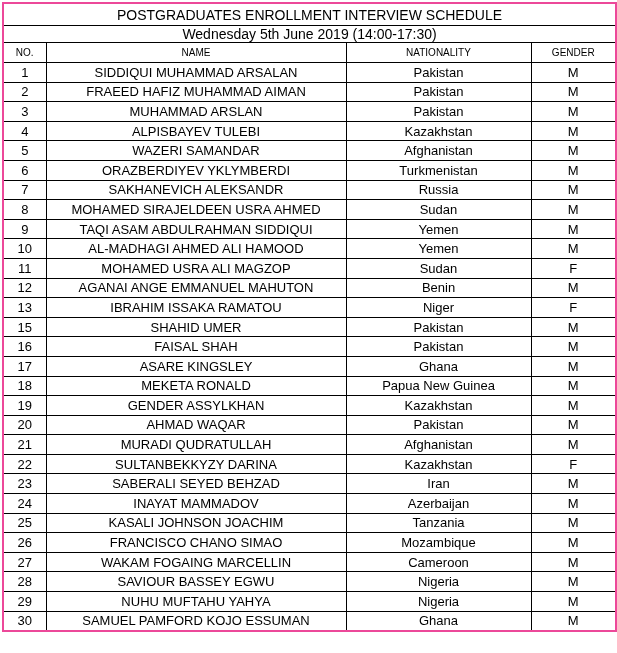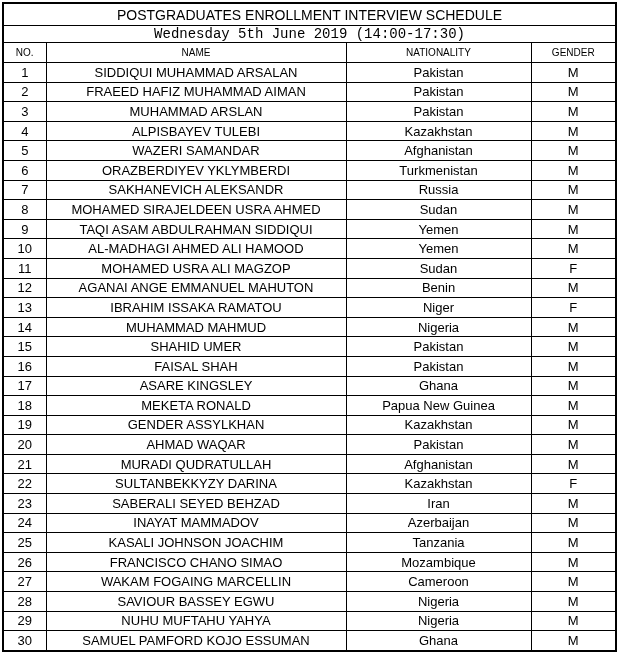--- a/index.html
+++ b/index.html
@@ -12,38 +12,37 @@
     height: 653px;
     overflow: hidden;
     font-family: "Liberation Sans", sans-serif;
     color: #000000;
   }
   table.schedule {
     border-collapse: collapse;
     table-layout: fixed;
     margin: 2px 0 0 2px;
     width: 613px;
-    border: 2px solid #000000;
+    border: 2px solid #ec4899;
   }
   table.schedule td {
     border: 1px solid #000000;
     text-align: center;
     vertical-align: middle;
     padding: 0;
     overflow: hidden;
     white-space: nowrap;
   }
   tr.title-row td {
     height: 21px;
     font-size: 14px;
   }
   tr.date-row td {
     height: 15px;
     font-size: 14px;
-    font-family: Liberation Mono, monospace;
   }
   tr.header-row td {
     height: 19px;
     font-size: 10px;
   }
   tr.data-row td {
     height: 18.6px;
     font-size: 13px;
   }
 </style>
@@ -142,26 +141,20 @@
         <td>Benin</td>
         <td>M</td>
       </tr>
       <tr class="data-row">
         <td>13</td>
         <td>IBRAHIM ISSAKA RAMATOU</td>
         <td>Niger</td>
         <td>F</td>
       </tr>
       <tr class="data-row">
-        <td>14</td>
-        <td>MUHAMMAD MAHMUD</td>
-        <td>Nigeria</td>
-        <td>M</td>
-      </tr>
-      <tr class="data-row">
         <td>15</td>
         <td>SHAHID UMER</td>
         <td>Pakistan</td>
         <td>M</td>
       </tr>
       <tr class="data-row">
         <td>16</td>
         <td>FAISAL SHAH</td>
         <td>Pakistan</td>
         <td>M</td>

